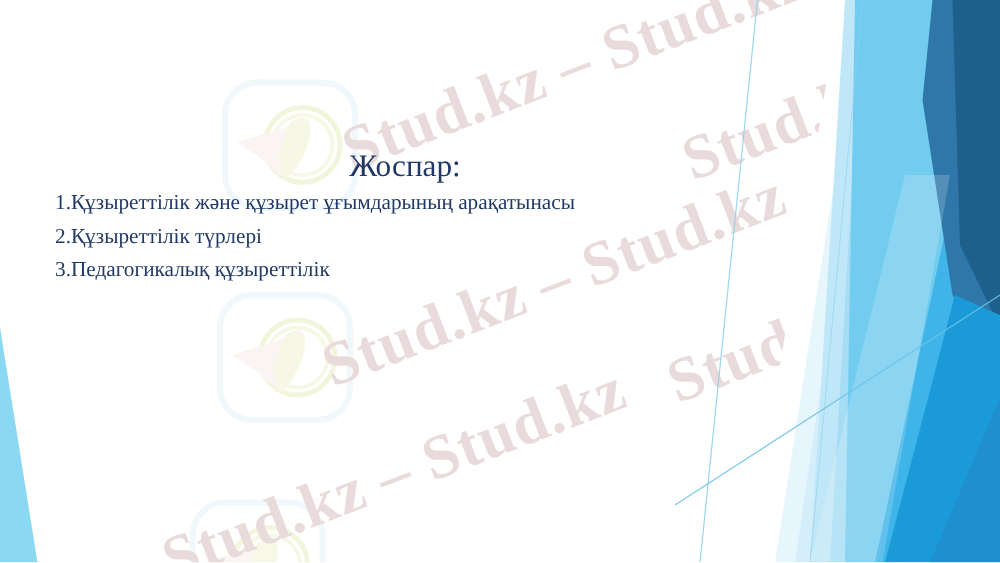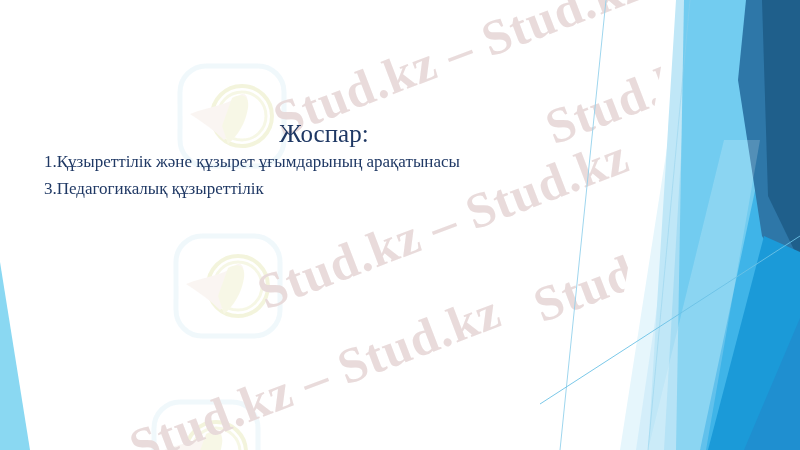--- a/index.html
+++ b/index.html
@@ -158,17 +158,18 @@
 
     <line x1="606" y1="0" x2="560" y2="450" stroke="#8ecfeb" stroke-width="1" opacity="0.85"></line>
     <line x1="690" y1="0" x2="648" y2="450" stroke="#8ecfeb" stroke-width="0.8" opacity="0.6"></line>
     <line x1="540" y1="404" x2="800" y2="236" stroke="#6cc2e6" stroke-width="1" opacity="0.9"></line>
   </svg>
 
   <div class="content">
     <div class="plan-title">Жоспар:</div>
     <div class="plan-list">
       <div class="plan-item">1.Құзыреттілік және құзырет ұғымдарының арақатынасы</div>
+      <div class="plan-item">2.Құзыреттілік түрлері</div>
       <div class="plan-item">3.Педагогикалық құзыреттілік</div>
     </div>
   </div>
 
 </div>
 
 </body></html>

